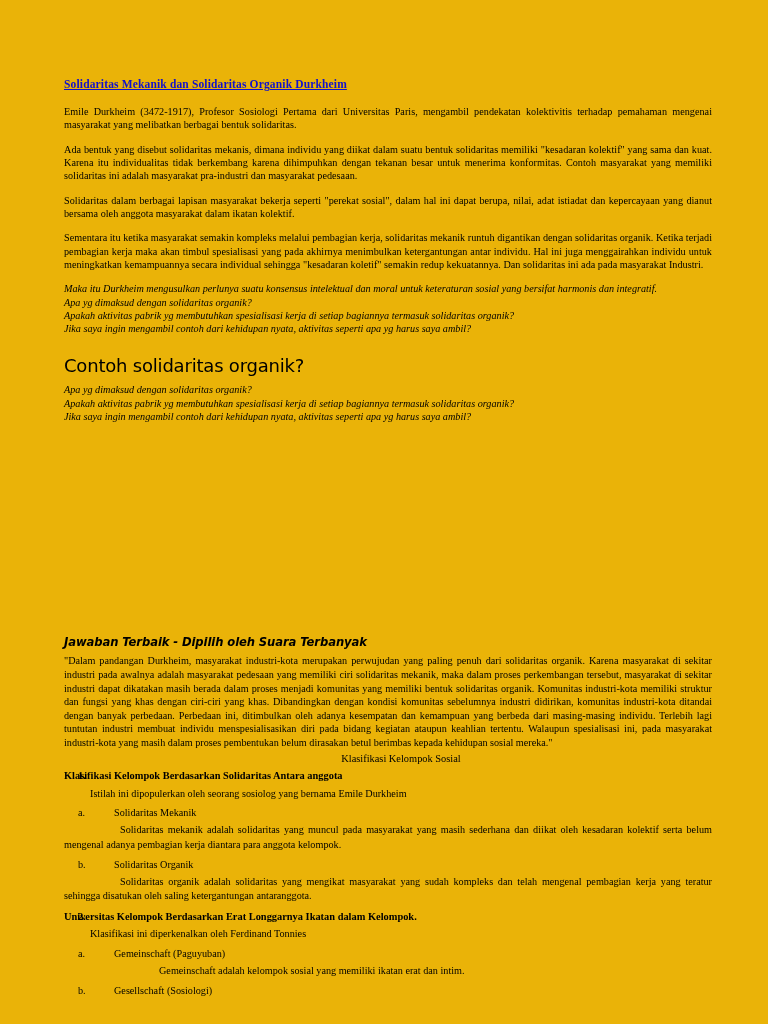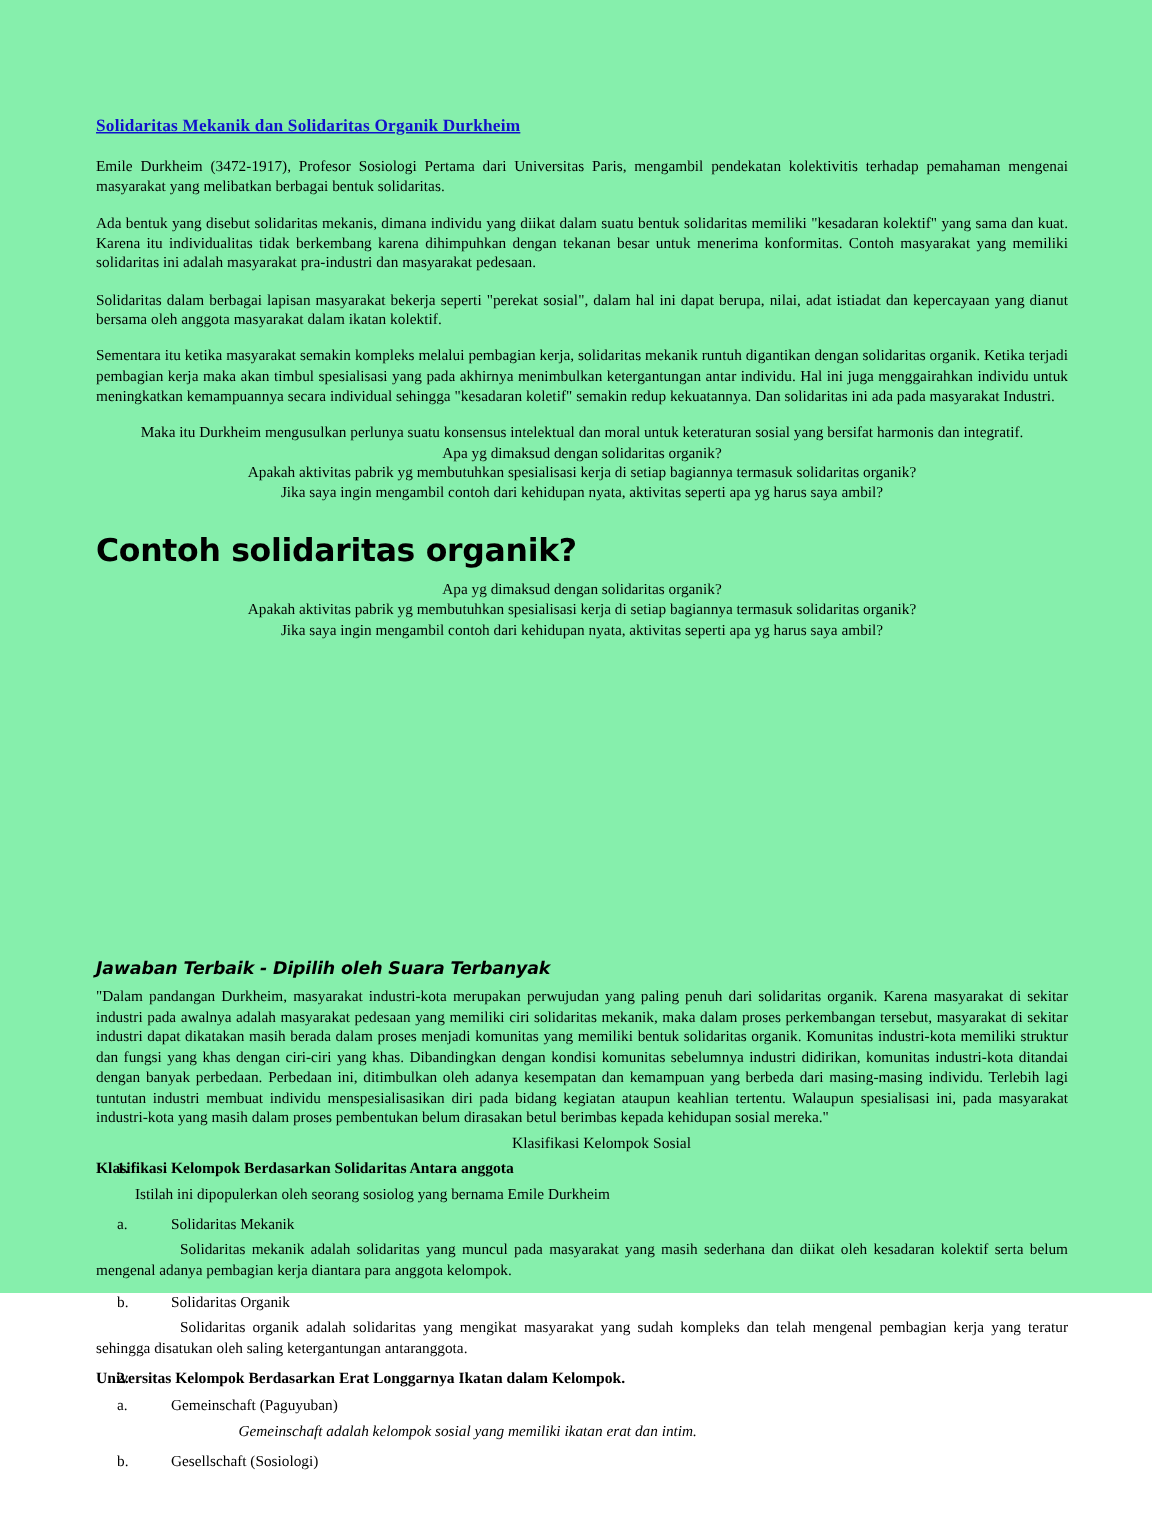--- a/index.html
+++ b/index.html
@@ -12,22 +12,22 @@
     height: 1024px;
     position: relative;
     font-family: "Liberation Serif", "DejaVu Serif", serif;
     color: #000000;
     overflow: hidden;
   }
   .page {
     position: absolute;
     left: 0; top: 0;
     width: 768px;
-    height: 862px;
-    background: #86efac;
+    height: 1024px;
+    background: #eab308;
   }
   .content {
     position: absolute;
     left: 64px;
     top: 78px;
     width: 648px;
   }
 
   
   .doc-title {
@@ -46,29 +46,30 @@
     font-size: 10.2px;
     line-height: 1.31;
     text-align: justify;
     margin: 0 0 11px 0;
     letter-spacing: 0.02px;
   }
   .para-tight {
     font-size: 10.2px;
     line-height: 1.31;
     margin: 0;
-    text-align: center;
+    text-align: left;
+    font-style: italic;
   }
   .qblock { margin: 0 0 0 0; }
 
   
   .h-sans {
     font-family: "DejaVu Sans", "Liberation Sans", sans-serif;
-    font-size: 21px;
-    font-weight: bold;
+    font-size: 18px;
+    font-weight: normal;
     margin: 19px 0 7px 0;
     line-height: 1.2;
     letter-spacing: -0.2px;
   }
 
   
   .gap { height: 212px; }
 
   
   .h-jawaban {
@@ -137,21 +138,20 @@
     text-align: justify;
     margin: 3px 0 6px 0;
     text-indent: 56px;
   }
   .indent-para-short {
     font-size: 10.2px;
     line-height: 1.4;
     margin: 3px 0 6px 0;
     text-indent: 95px;
     text-align: left;
-    font-style: italic;
   }
 </style>
 </head>
 <body>
 
 <div class="page">
   <div class="content">
 
     <div class="doc-title">Solidaritas Mekanik dan Solidaritas Organik Durkheim</div>
 
@@ -197,20 +197,21 @@
     <div class="li">
       <span class="li-alpha">b.</span>
       <div class="li-text-alpha">Solidaritas Organik</div>
     </div>
     <p class="indent-para">Solidaritas organik adalah solidaritas yang mengikat masyarakat yang sudah kompleks dan telah mengenal pembagian kerja yang teratur sehingga disatukan oleh saling ketergantungan antaranggota.</p>
 
     <div class="li">
       <span class="li-num">2.</span>
       <div class="li-text-num">Universitas Kelompok Berdasarkan Erat Longgarnya Ikatan dalam Kelompok.</div>
     </div>
+    <div class="sub-para">Klasifikasi ini diperkenalkan oleh Ferdinand Tonnies</div>
 
     <div class="li">
       <span class="li-alpha">a.</span>
       <div class="li-text-alpha">Gemeinschaft (Paguyuban)</div>
     </div>
     <p class="indent-para-short">Gemeinschaft adalah kelompok sosial yang memiliki ikatan erat dan intim.</p>
 
     <div class="li">
       <span class="li-alpha">b.</span>
       <div class="li-text-alpha">Gesellschaft (Sosiologi)</div>

